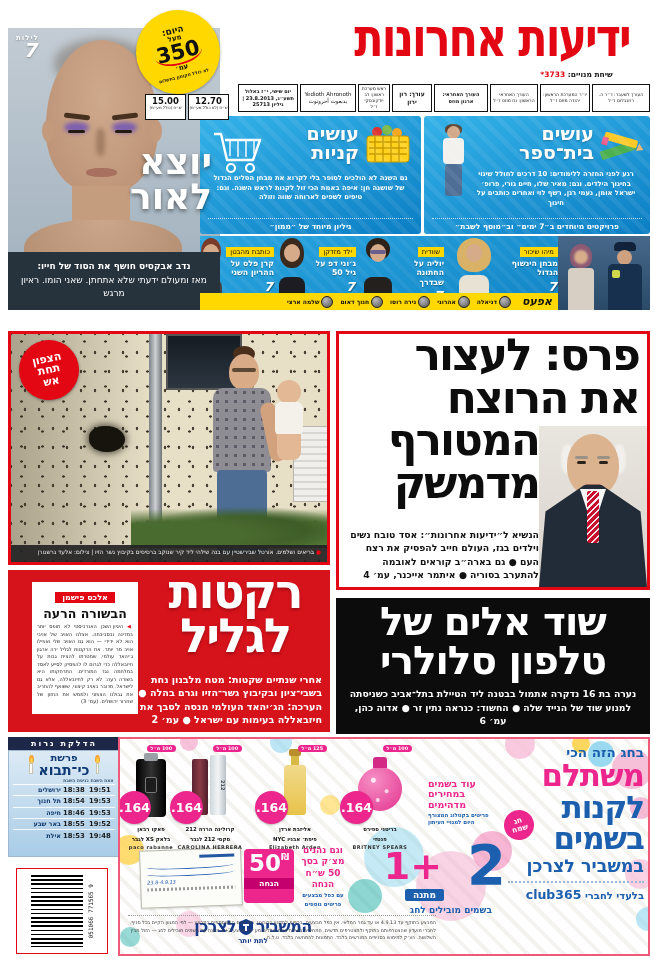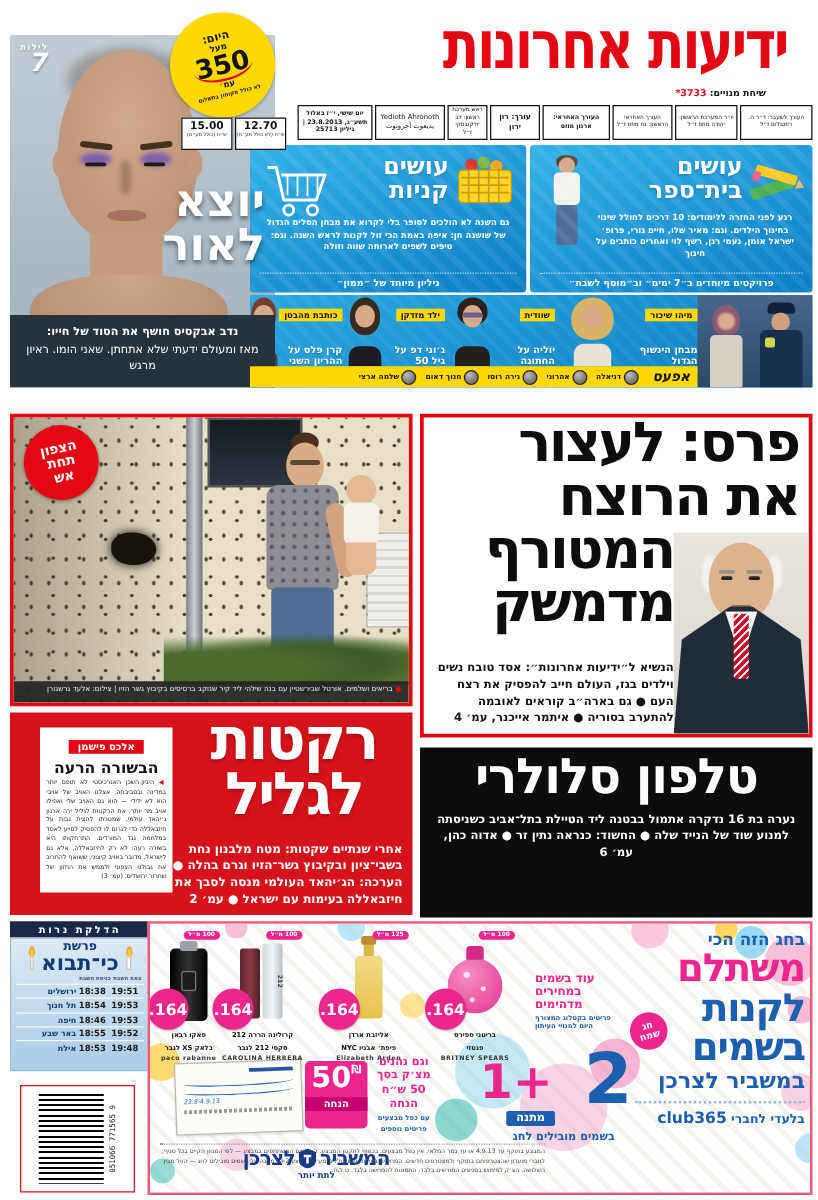--- a/index.html
+++ b/index.html
@@ -65,21 +65,21 @@
   .girl .g-shirt{position:absolute;left:5px;top:12px;width:21px;height:26px;background:#f2f1ee;border-radius:4px;}
   .girl .g-jeans{position:absolute;left:7px;top:38px;width:17px;height:32px;background:#4e6e96;border-radius:3px;}
   .pencil-icon{right:6px;top:12px;}
   .basket-icon{right:8px;top:8px;}
   .cart-icon{left:12px;top:14px;}
 
   
   .celebs{left:200px;top:236px;width:450px;height:74px;background:linear-gradient(160deg,#2aa6e0,#0d7fc2);overflow:hidden;}
   .celebs::after{content:"";position:absolute;inset:0;background:repeating-linear-gradient(45deg,rgba(255,255,255,.05) 0 4px,transparent 4px 10px);pointer-events:none;}
   .teaser{top:3px;text-align:right;z-index:2;}
-  .teaser .tag{display:inline-block;background:#ffd800;color:#111;font-size:6.8px;font-weight:700;padding:1px 4px;margin-bottom:18px;}
+  .teaser .tag{display:inline-block;background:#ffd800;color:#111;font-size:6.8px;font-weight:400;padding:1px 4px;margin-bottom:2px;}
   .teaser .tx{color:#fff;font-weight:800;font-size:7.8px;line-height:1.2;text-shadow:0 1px 1px rgba(0,0,0,.3);}
   .teaser .seven{color:#fff;font-weight:900;font-style:italic;font-size:13px;line-height:1;margin-top:2px;text-shadow:1px 1px 0 rgba(0,0,0,.35);}
   .portrait{top:0;height:57px;z-index:1;}
   .p-head{position:absolute;width:16px;height:18px;background:#d6ab89;border-radius:50%;left:50%;margin-left:-8px;top:8px;}
   .p-hair{position:absolute;left:50%;top:2px;border-radius:50% 50% 45% 45%;}
   .p-body{position:absolute;left:50%;bottom:0;border-radius:8px 8px 0 0;}
   .po-blonde .p-hair{width:34px;height:34px;margin-left:-17px;background:#d9b268;}
   .po-blonde .p-body{width:30px;height:18px;margin-left:-15px;background:#e8e2d5;}
   .po-depp .p-hair{width:24px;height:22px;margin-left:-12px;background:#2d2119;}
   .po-depp .p-glasses{position:absolute;left:50%;margin-left:-8px;top:14px;width:16px;height:4px;background:#6a5f8e;border-radius:2px;}
@@ -160,21 +160,21 @@
   .rb-line{font-size:39px;font-weight:900;line-height:.99;letter-spacing:-1px;}
   .rb-sub{font-size:9.3px;font-weight:700;margin-top:7px;line-height:1.45;padding:0 12px;}
 
   
   .shabbat{left:8px;top:737px;width:112px;height:121px;}
   .sh-header{background:#1d2747;color:#fff;font-size:8px;font-weight:900;text-align:center;padding:2px 0;letter-spacing:2px;}
   .sh-box{background:linear-gradient(180deg,#dceaf5,#a9cce7);border:1px solid #9db8d0;height:107px;padding:2px 4px;}
   .sh-parasha{display:flex;align-items:center;justify-content:center;gap:4px;}
   .sh-ptitle{text-align:center;color:#0f3a75;font-weight:900;line-height:1;}
   .sh-ptitle .l1{font-size:10px;display:block;}
-  .sh-ptitle .l2{font-size:17px;display:block;}
+  .sh-ptitle .l2{font-size:14px;display:block;}
   .candle{position:relative;width:8px;height:20px;}
   .candle .flame{position:absolute;left:2px;top:0;width:5px;height:8px;background:radial-gradient(ellipse at 50% 70%,#ffdd55,#f07d1a);border-radius:50% 50% 50% 50%/65% 65% 35% 35%;}
   .candle .wax{position:absolute;left:2.5px;top:8px;width:3.5px;height:11px;background:#fdfdf8;border:0.5px solid #c9c4b2;}
   .sh-cols{display:flex;font-size:4.4px;color:#41597a;font-weight:800;margin-top:2px;}
   .sh-cols .c{width:26px;text-align:center;line-height:1.1;}
   .sh-cols .sp{flex:1;}
   .sh-row{display:flex;align-items:center;border-top:1px solid rgba(255,255,255,.85);padding:1.2px 0;}
   .sh-row .t{width:26px;text-align:left;font-size:6.8px;font-weight:800;color:#1a1a1a;}
   .sh-row .city{flex:1;text-align:right;font-size:6.4px;font-weight:900;color:#123a6e;padding-right:2px;}
 
@@ -490,20 +490,21 @@
       <div class="rk-body"><span class="bullet">◀</span> <span>היגיון השכן האנרכיסטי לא תופס יותר במדינה ובסביבתה. אצלנו האויב של אויבי הוא לא ידידי — הוא גם האויב שלי ואפילו אויב מר יותר. את הרקטות לגליל ירה ארגון ג׳יהאד עולמי, שמטרתו להצית גבות על חיזבאללה כדי לגרום לו להפסיק לסייע לאסד במלחמה נגד המורדים. התרחקותו היא בשורה רעה: לא רק לחיזבאללה, אלא גם לישראל. מדובר באויב קיצוני, ששואף להחריב את גבולנו הצפוני ולממש את החזון של שחרור ירושלים. (עמ׳ 3)</span></div>
     </div>
     <div class="abs rk-head">
       <div>רקטות</div>
       <div>לגליל</div>
     </div>
     <div class="abs rk-sub">אחרי שנתיים שקטות: מטח מלבנון נחת בשבי־ציון ובקיבוץ גשר־הזיו וגרם בהלה ● הערכה: הג׳יהאד העולמי מנסה לסבך את חיזבאללה בעימות עם ישראל ● עמ׳ 2</div>
   </div>
 
   <div class="abs robbery">
+    <div class="rb-line">שוד אלים של</div>
     <div class="rb-line">טלפון סלולרי</div>
     <div class="rb-sub">נערה בת 16 נדקרה אתמול בבטנה ליד הטיילת בתל־אביב כשניסתה למנוע שוד של הנייד שלה ● החשוד: כנראה נתין זר ● אדוה כהן, עמ׳ 6</div>
   </div>
 
   <div class="abs shabbat">
     <div class="sh-header">הדלקת נרות</div>
     <div class="sh-box">
       <div class="sh-parasha">
         <span class="candle">
             <span class="flame"></span>

